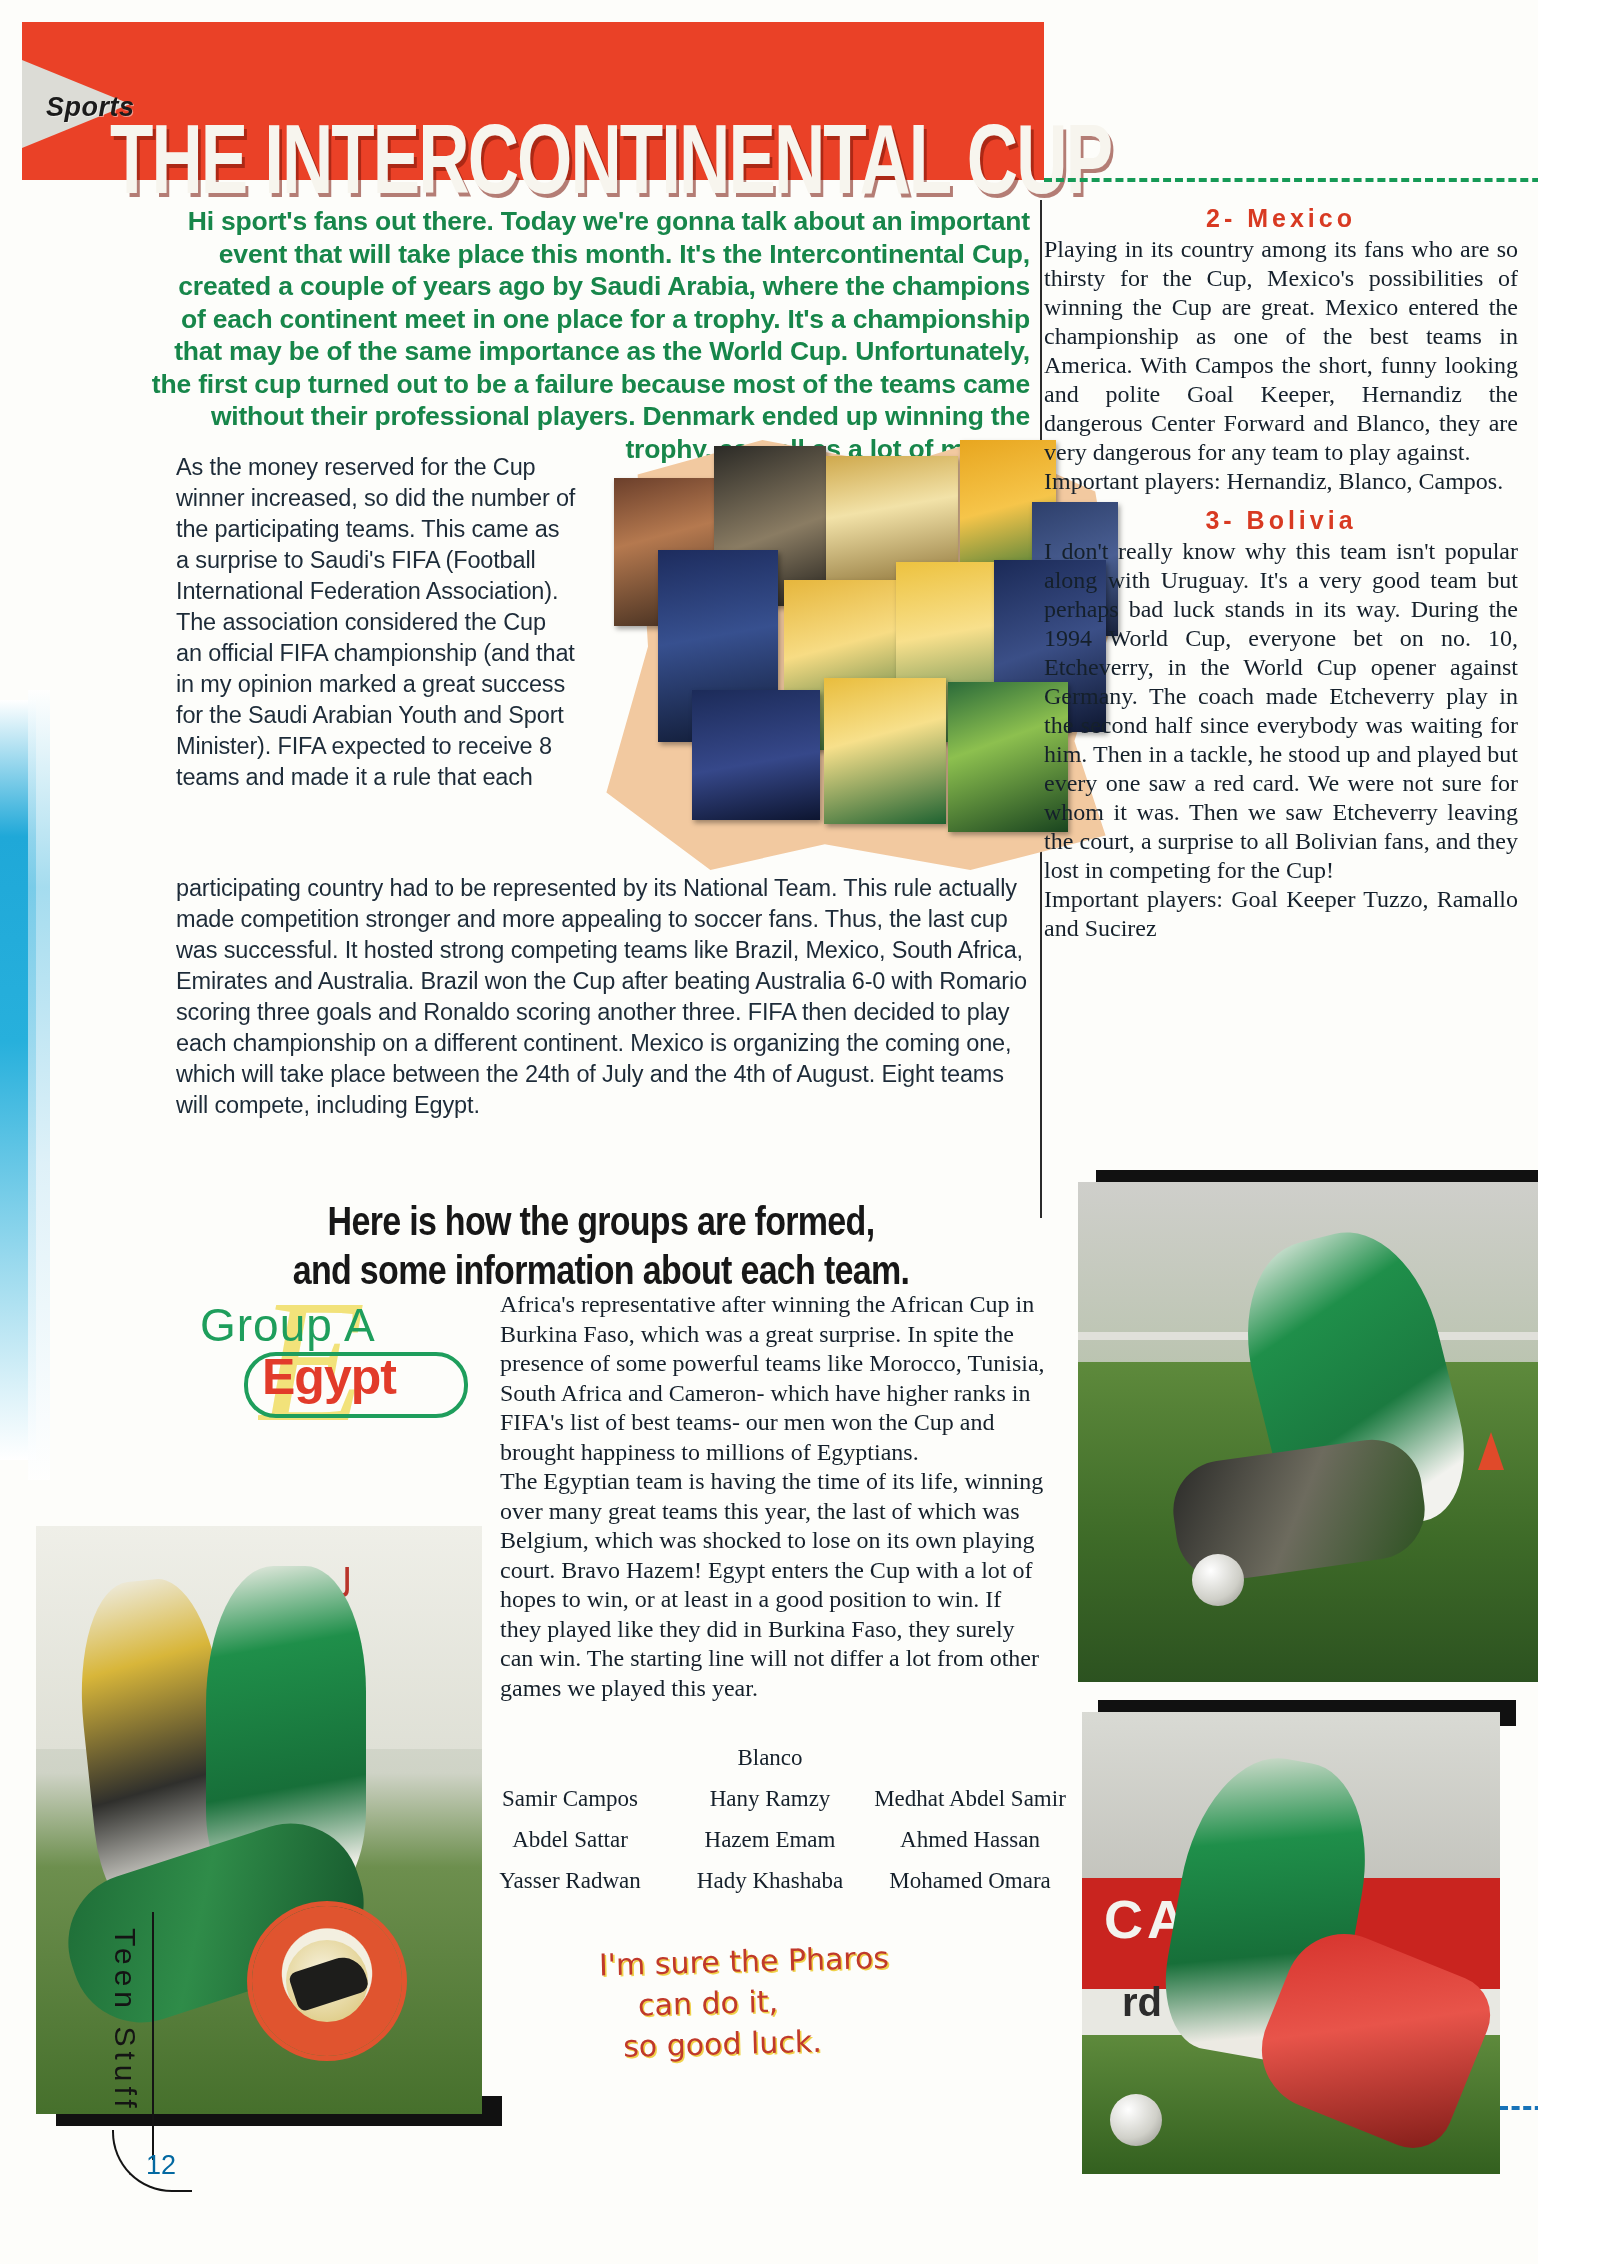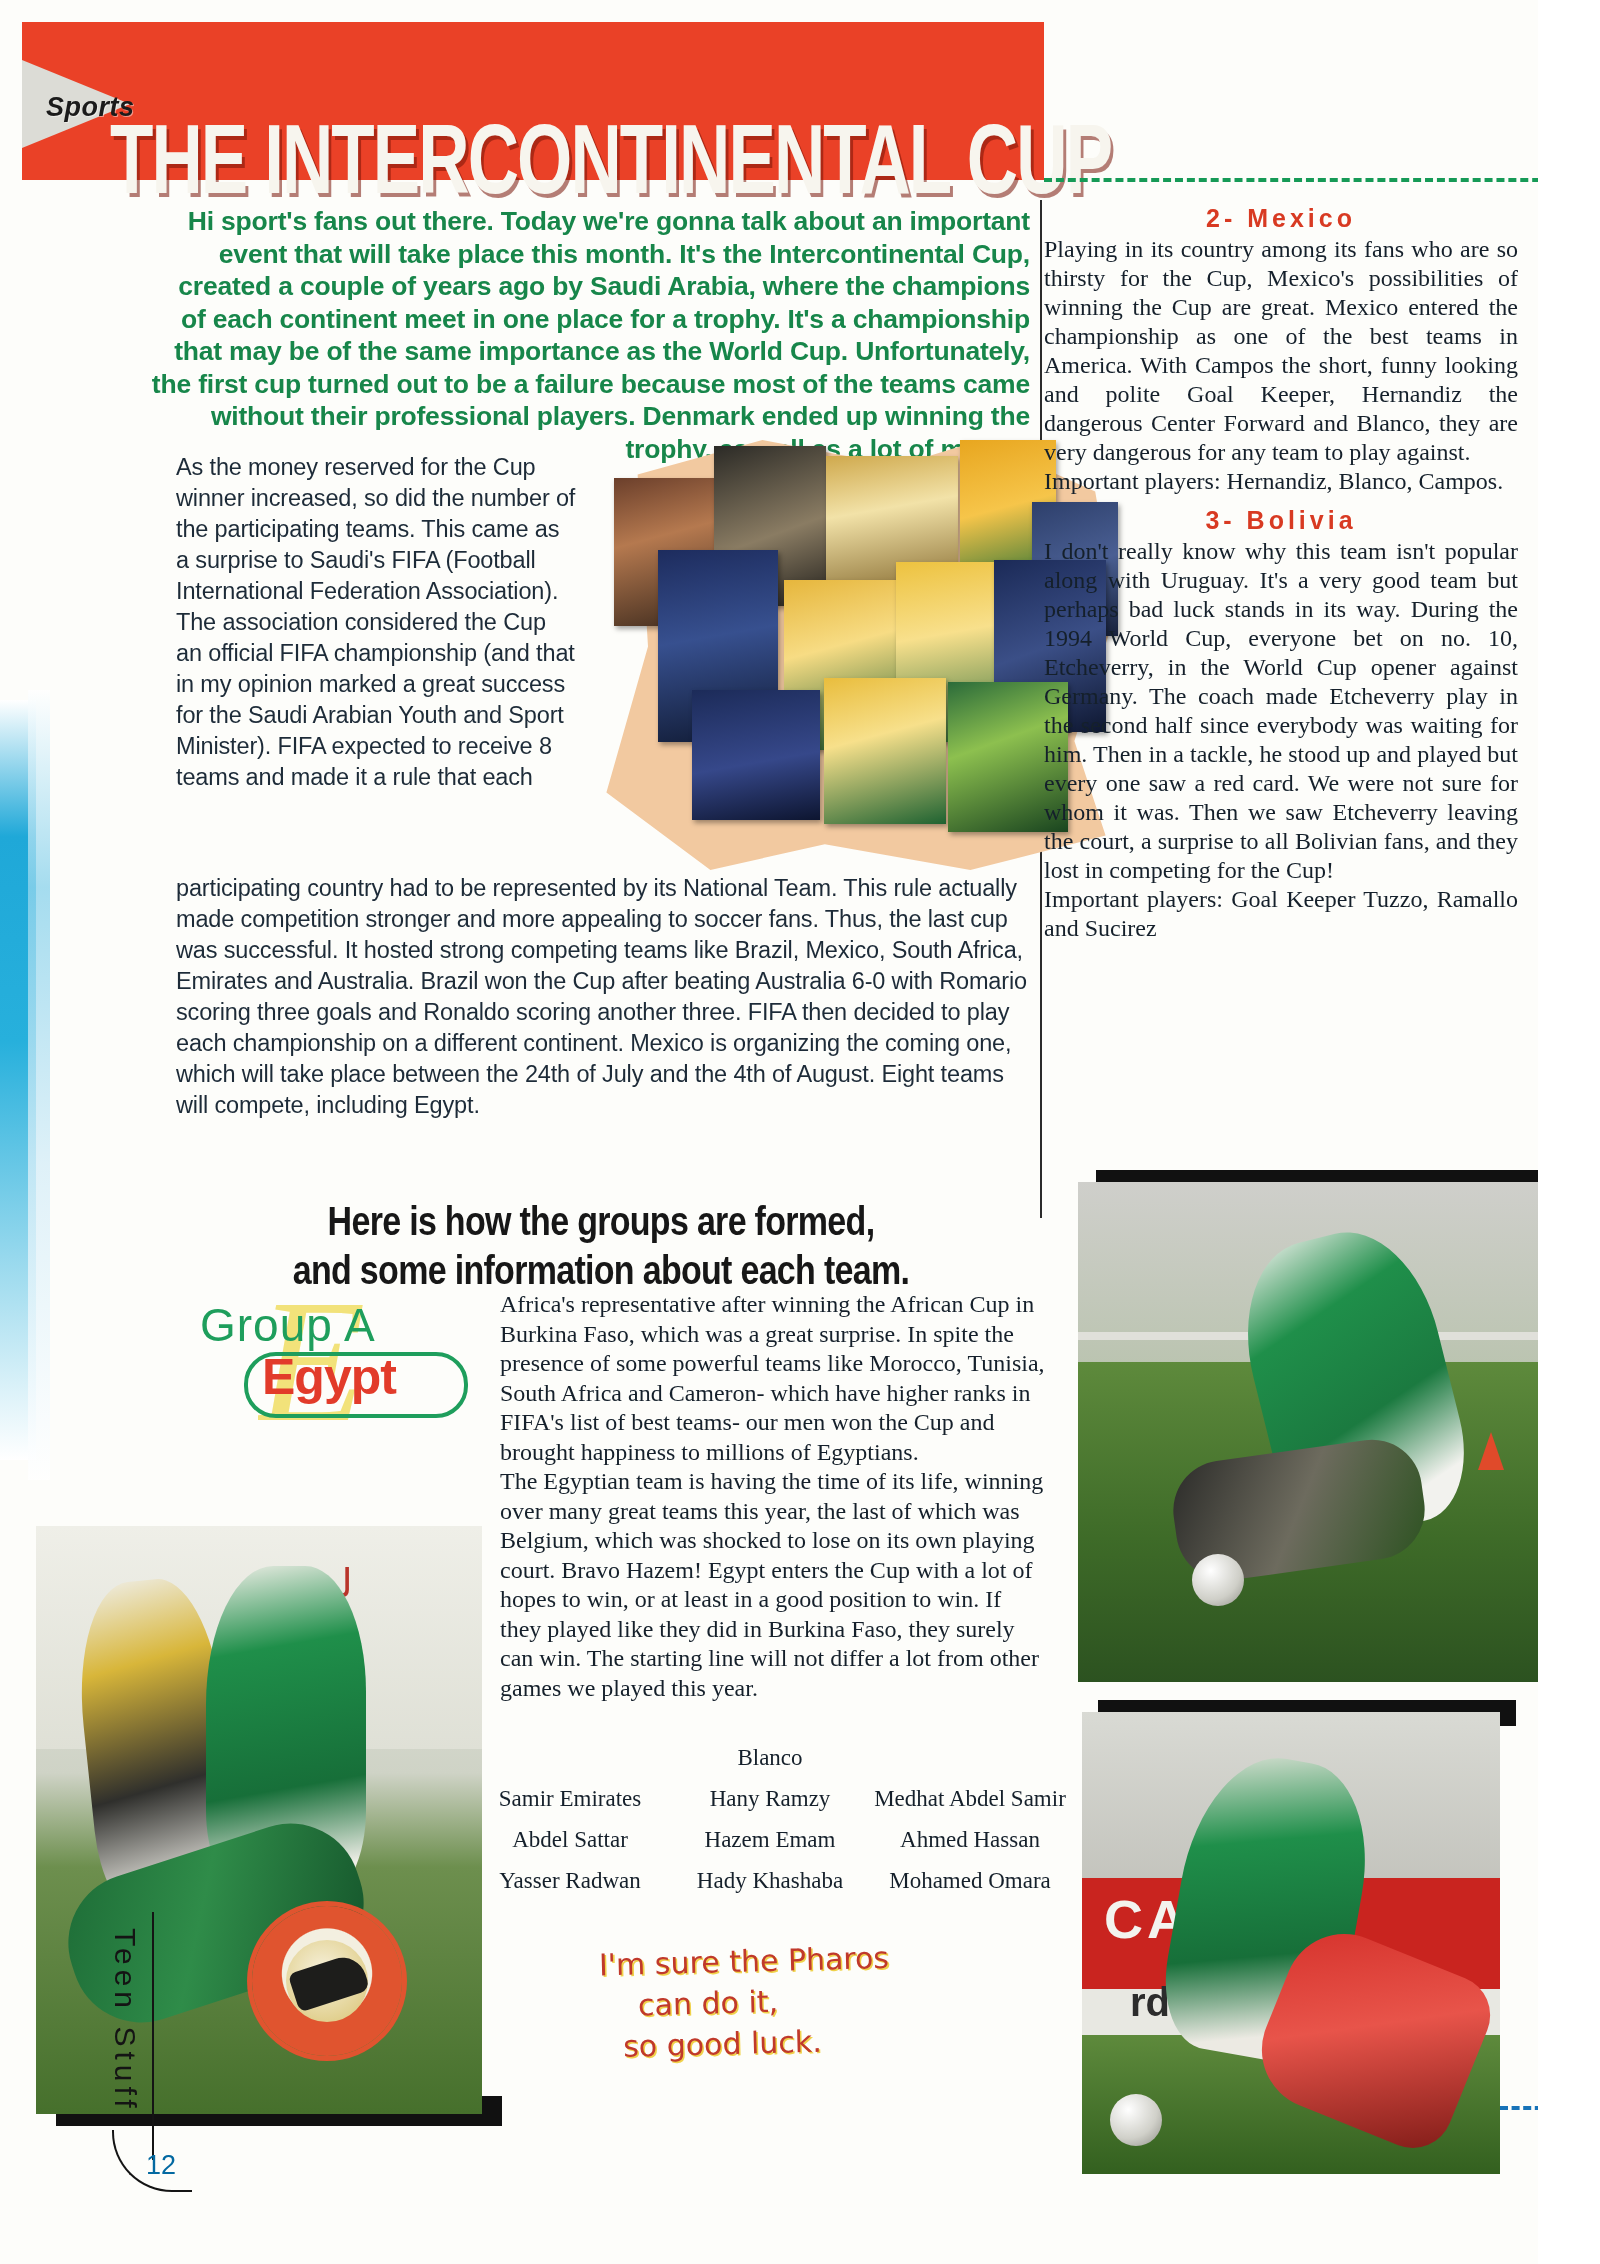--- a/index.html
+++ b/index.html
@@ -161,21 +161,21 @@
   
   .ph-br{left:1082px;top:1712px;width:418px;height:462px;}
   .ph-br .bg{position:absolute;inset:0;background:linear-gradient(180deg,#d9dad4,#b9b9b2 55%,#8e9184);}
   .ph-br .board{position:absolute;left:0;top:36%;width:100%;height:30%;
      background:#c9241f;}
   .ph-br .board2{position:absolute;left:0;top:60%;width:100%;height:10%;
      background:#e8e8e2;}
   .ph-br .caf{position:absolute;left:22px;top:38%;font-size:54px;
      font-weight:bold;color:#f3f3ee;letter-spacing:4px;
      font-family:"Liberation Sans",sans-serif;}
-  .ph-br .rd{position:absolute;left:48px;top:58%;font-size:40px;
+  .ph-br .rd{position:absolute;left:40px;top:58%;font-size:40px;
      font-weight:bold;color:#2c2c2c;font-family:"Liberation Sans",sans-serif;}
   .ph-br .turf{position:absolute;left:0;top:70%;width:100%;height:30%;
      background:linear-gradient(180deg,#5e8a3c,#33601f);}
   .ph-br .plA{position:absolute;left:96px;top:46px;width:180px;height:300px;
      background:linear-gradient(165deg,#ece9e2 0%,#1f8f4a 30%,#176f39 64%,#eceae3 88%);
      border-radius:46% 40% 28% 28%;transform:rotate(10deg);}
   .ph-br .plB{position:absolute;left:188px;top:236px;width:206px;height:180px;
      background:linear-gradient(150deg,#d4302a,#e8544a 45%,#7d1a16);
      border-radius:60px 40px 40px 60px;transform:rotate(22deg);}
   .ph-br .ball{position:absolute;left:28px;top:382px;width:52px;height:52px;
@@ -303,21 +303,21 @@
   <div class="egypt-word">Egypt</div>
 
   <div class="egy-art">
     <p>Africa's representative after winning the African Cup in Burkina Faso, which was a great surprise. In spite the presence of some powerful teams like Morocco, Tunisia, South Africa and Cameron- which have higher ranks in FIFA's list of best teams- our men won the Cup and brought happiness to millions of Egyptians.</p>
     <p>The Egyptian team is having the time of its life, winning over many great teams this year, the last of which was Belgium, which was shocked to lose on its own playing court. Bravo Hazem! Egypt enters the Cup with a lot of hopes to win, or at least in a good position to win. If they played like they did in Burkina Faso, they surely can win. The starting line will not differ a lot from other games we played this year.</p>
   </div>
 
   <div class="roster">
     <div class="solo">Blanco</div>
     <div class="rrow">
-      <div class="rcell">Samir Emirates</div>
+      <div class="rcell">Samir Campos</div>
       <div class="rcell">Hany Ramzy</div>
       <div class="rcell">Medhat Abdel Samir</div>
     </div>
     <div class="rrow">
       <div class="rcell">Abdel Sattar</div>
       <div class="rcell">Hazem Emam</div>
       <div class="rcell">Ahmed Hassan</div>
     </div>
     <div class="rrow">
       <div class="rcell">Yasser Radwan</div>

